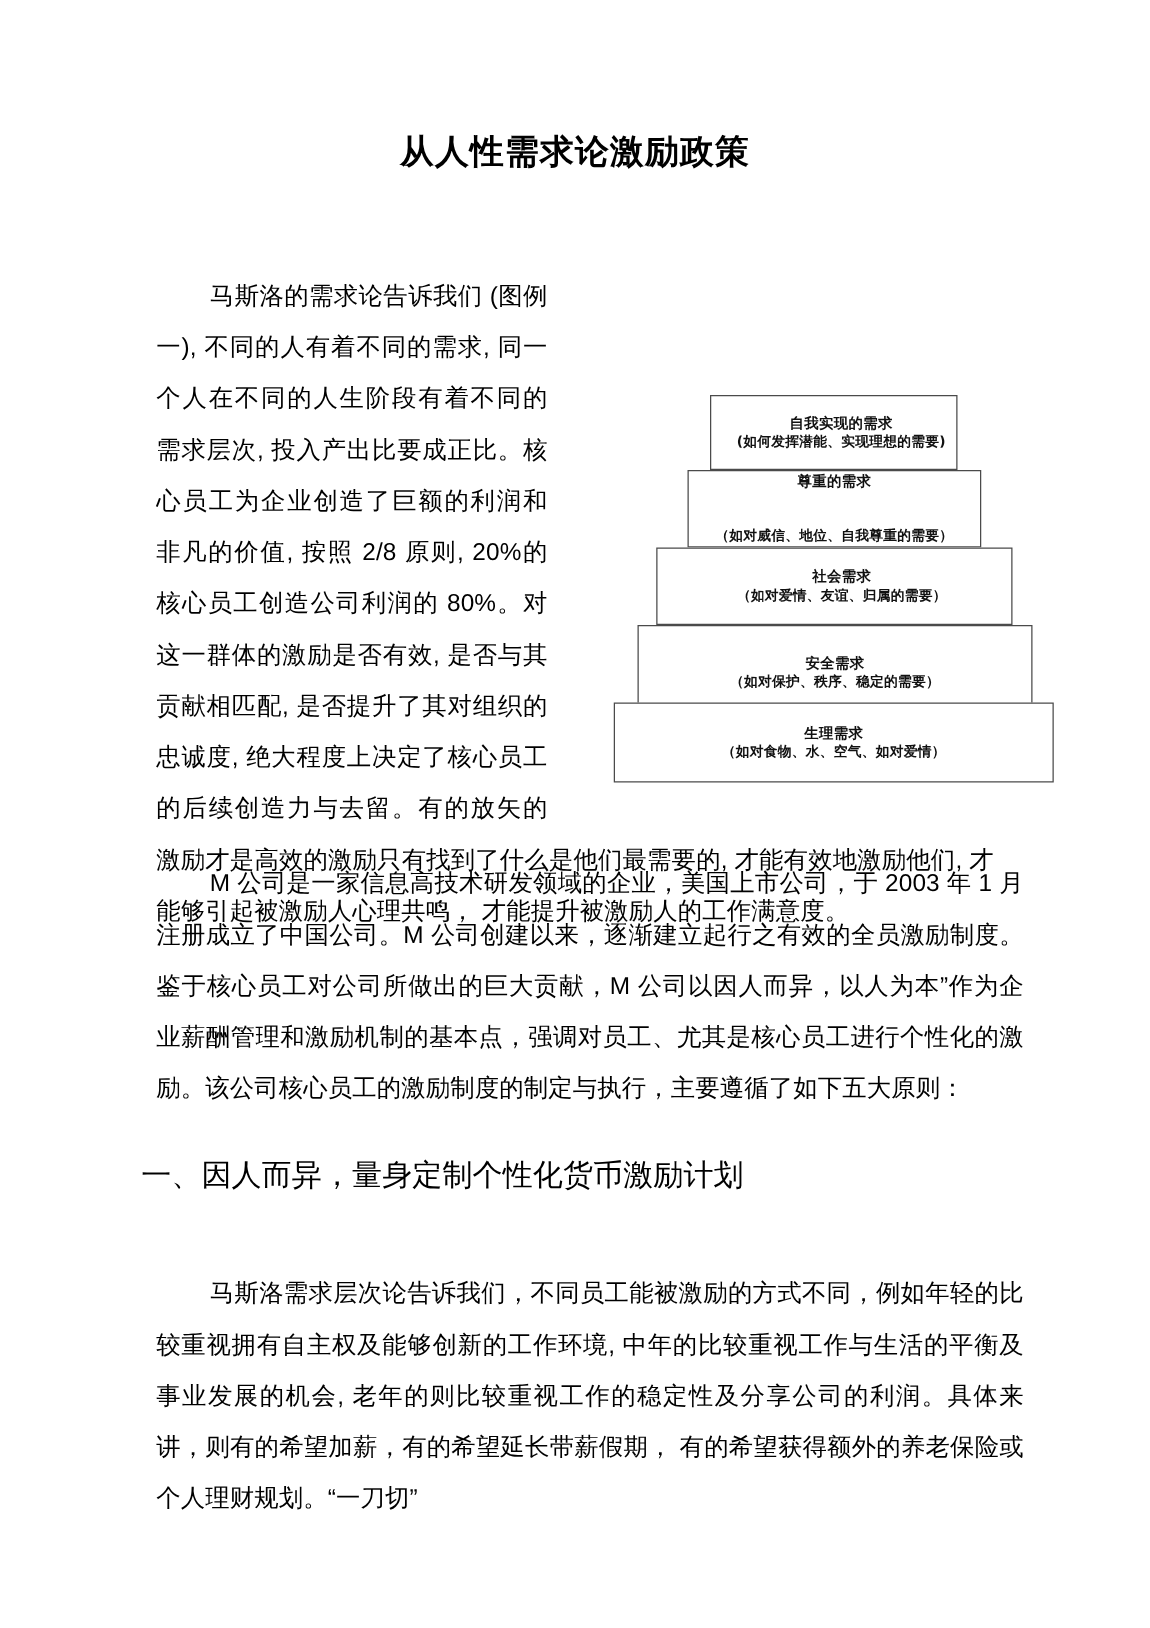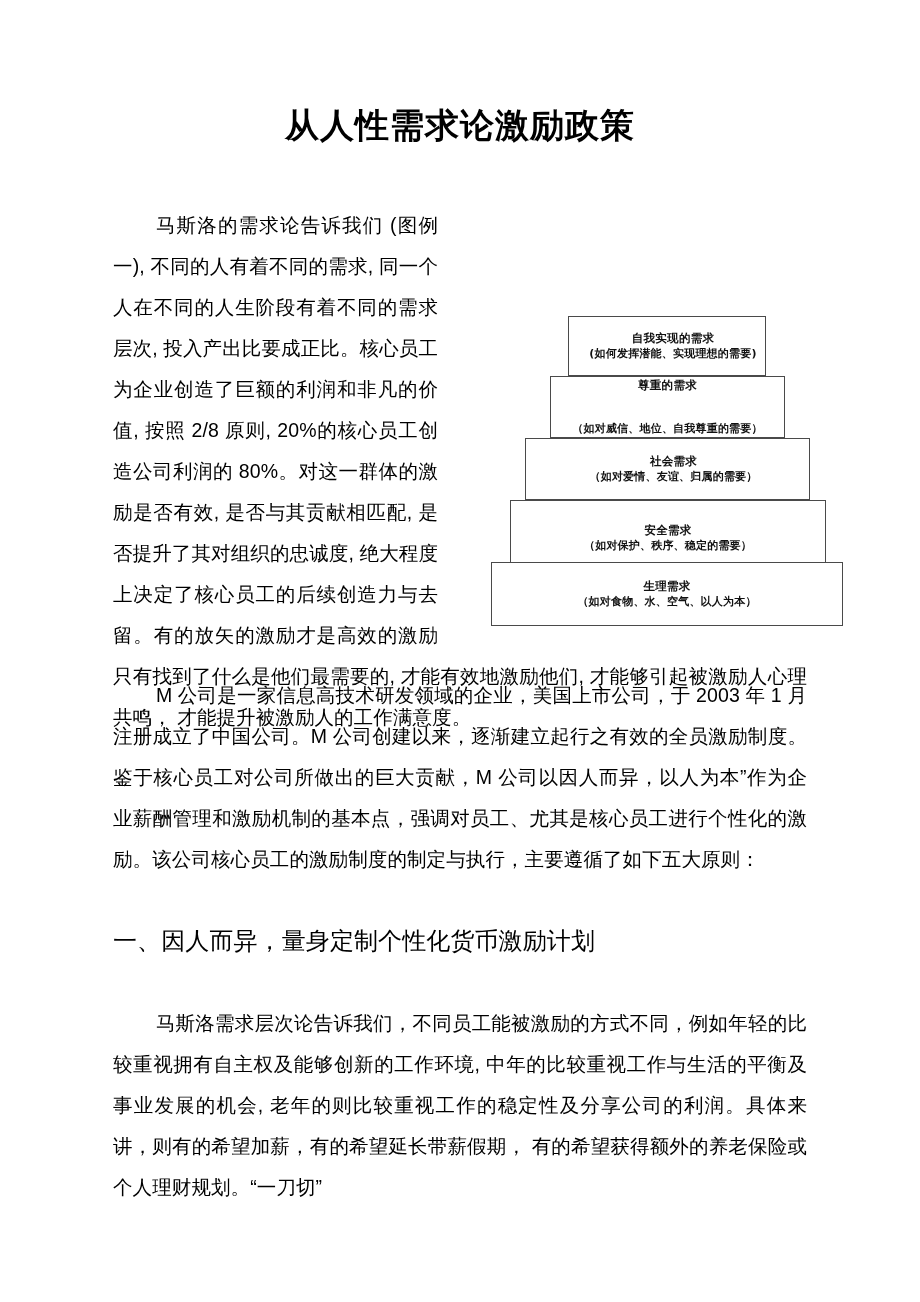--- a/index.html
+++ b/index.html
@@ -40,39 +40,39 @@
   
   #content {
     position: absolute;
     left: 113px;
     top: 0;
     width: 694px;
     z-index: 2;
   }
 
   h1#doc-title {
-    font-size: 34px;
+    font-size: 27px;
     font-weight: bold;
     text-align: center;
     margin: 0;
     padding: 0;
     letter-spacing: 1px;
     line-height: 1;
     position: absolute;
     top: 108px;
     left: 0;
     width: 694px;
   }
 
   .para {
     font-size: 19.5px;
     line-height: 41px;
     text-align: justify;
     text-justify: inter-ideograph;
-    margin: 0;
+    margin: 12px;
     letter-spacing: 0.1px;
   }
   .indent { text-indent: 2.2em; }
 
   
   #para-1-wrap {
     position: absolute;
     top: 205px;
     left: 0;
     width: 694px;
@@ -188,18 +188,18 @@
       <div class="t-sub">（如对爱情、友谊、归属的需要）</div>
     </div>
 
     <div class="tier" id="tier-2">
       <div class="t-title">安全需求</div>
       <div class="t-sub">（如对保护、秩序、稳定的需要）</div>
     </div>
 
     <div class="tier" id="tier-1">
       <div class="t-title">生理需求</div>
-      <div class="t-sub">（如对食物、水、空气、以人为本）</div>
+      <div class="t-sub">（如对食物、水、空气、如对爱情）</div>
     </div>
 
   </div>
 
 </div>
 
 </body></html>

